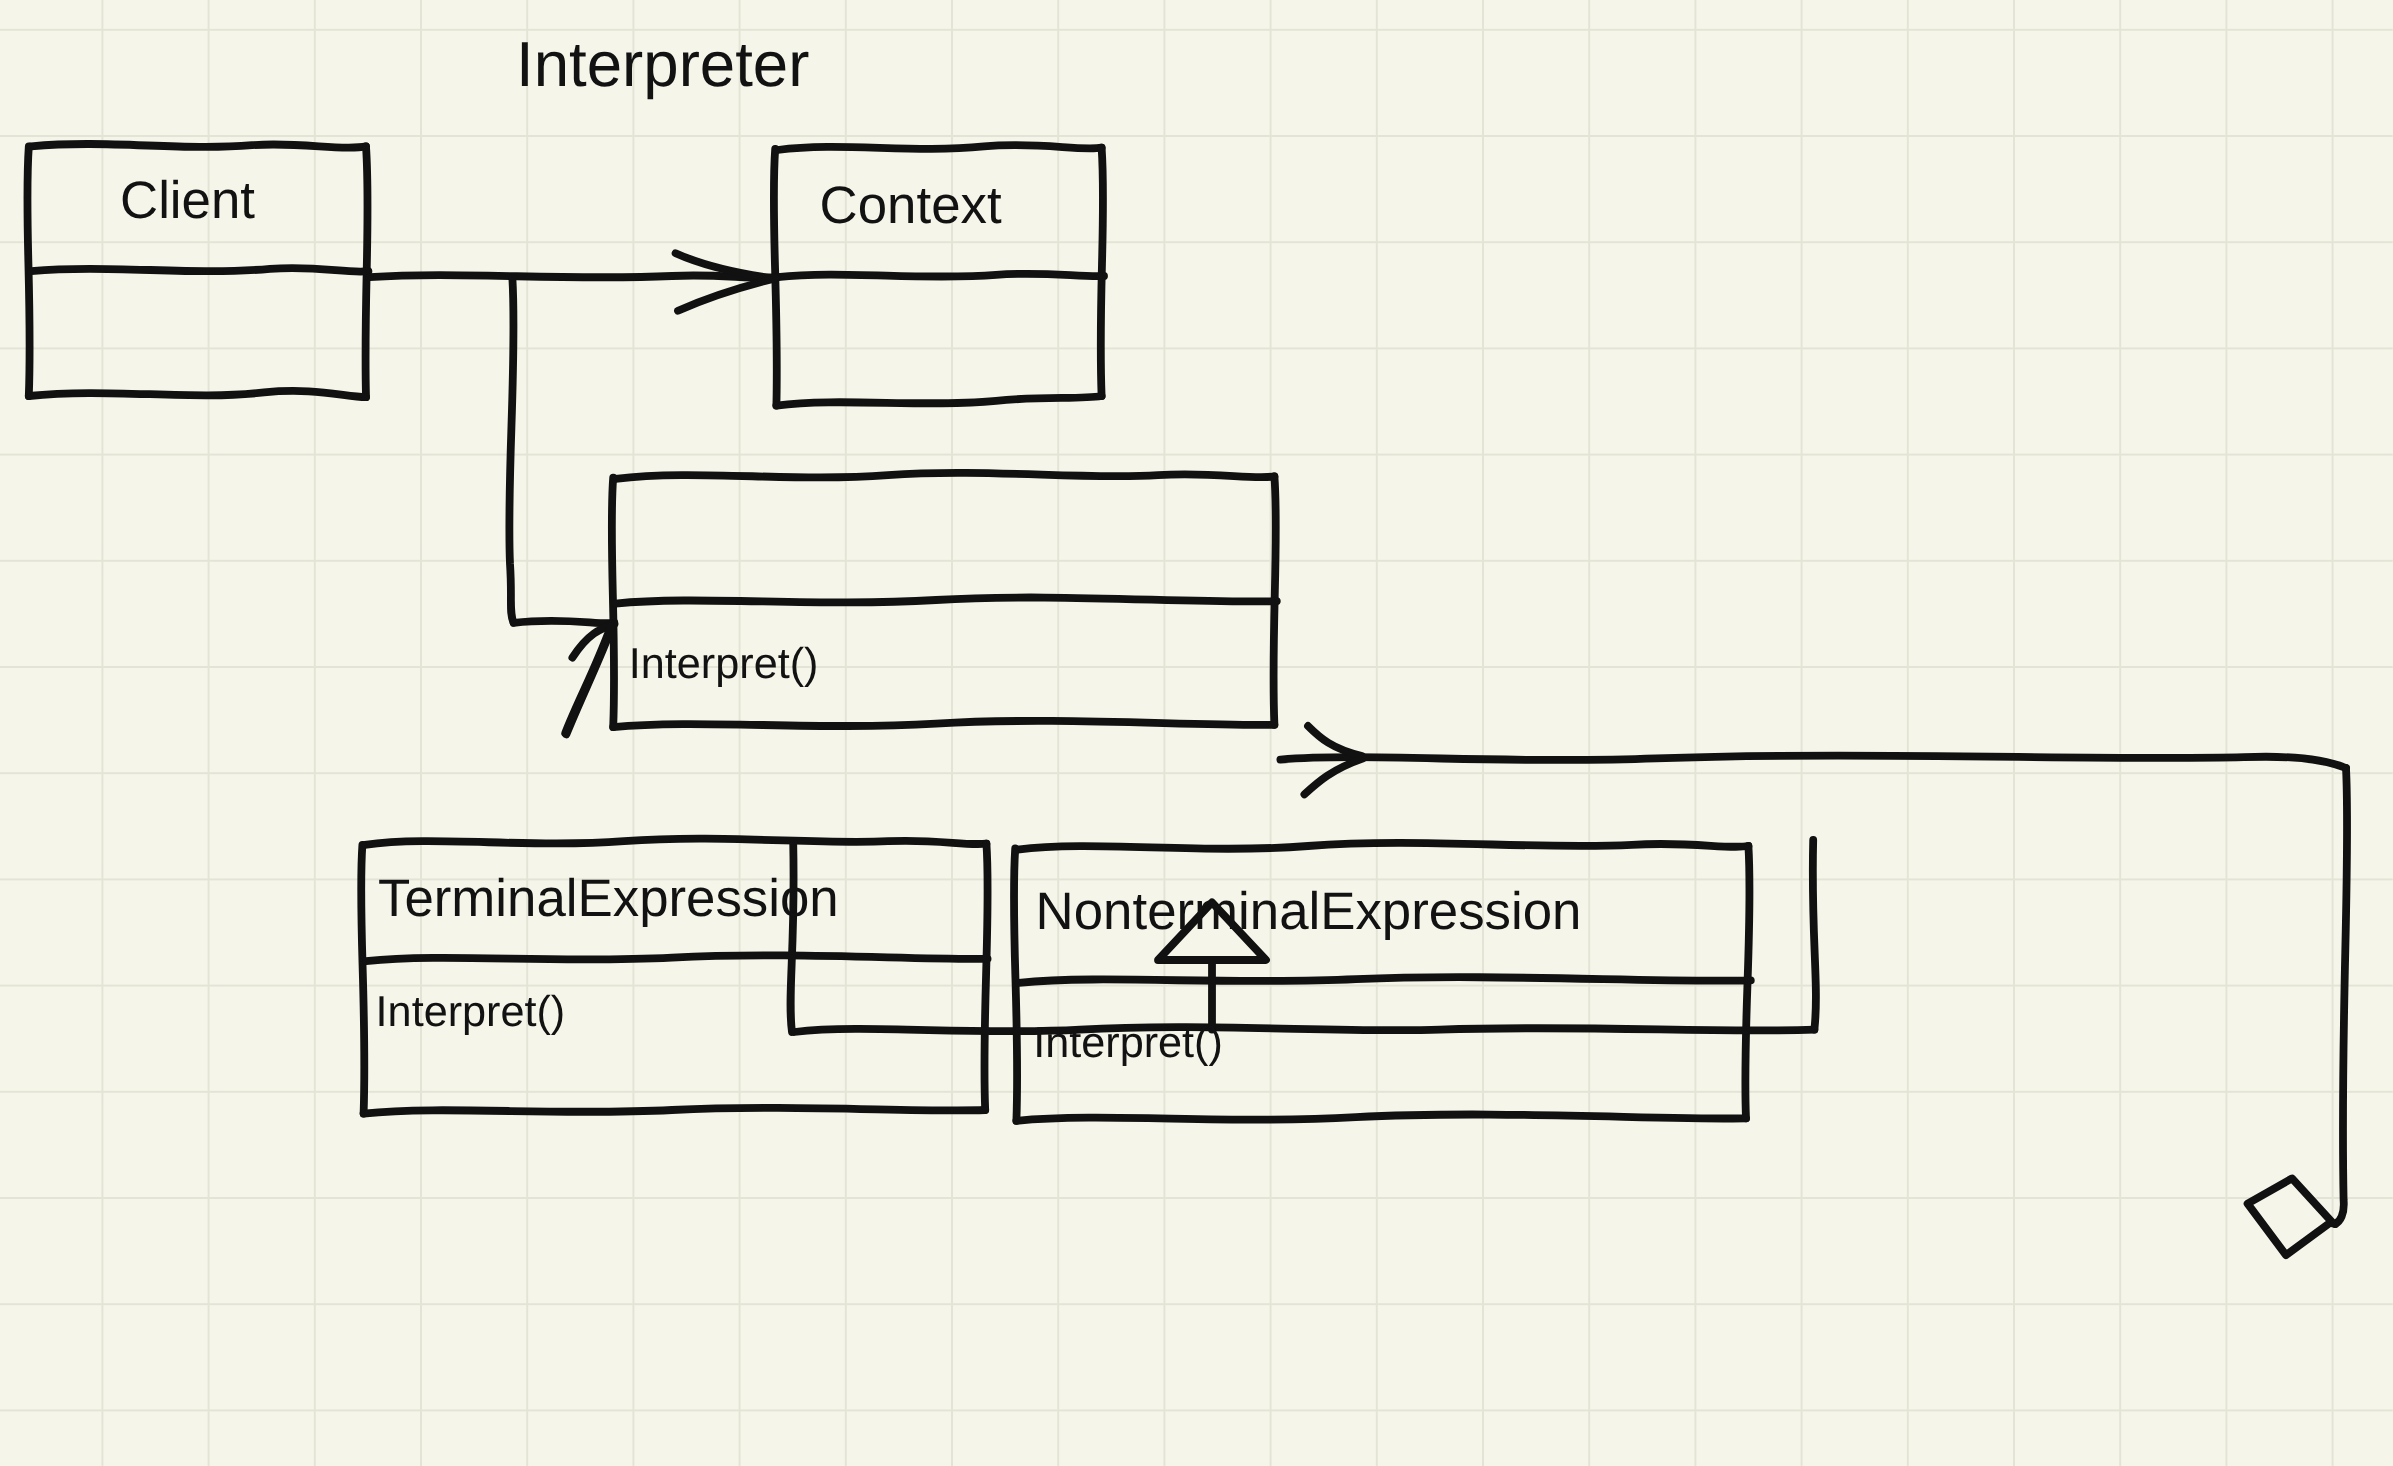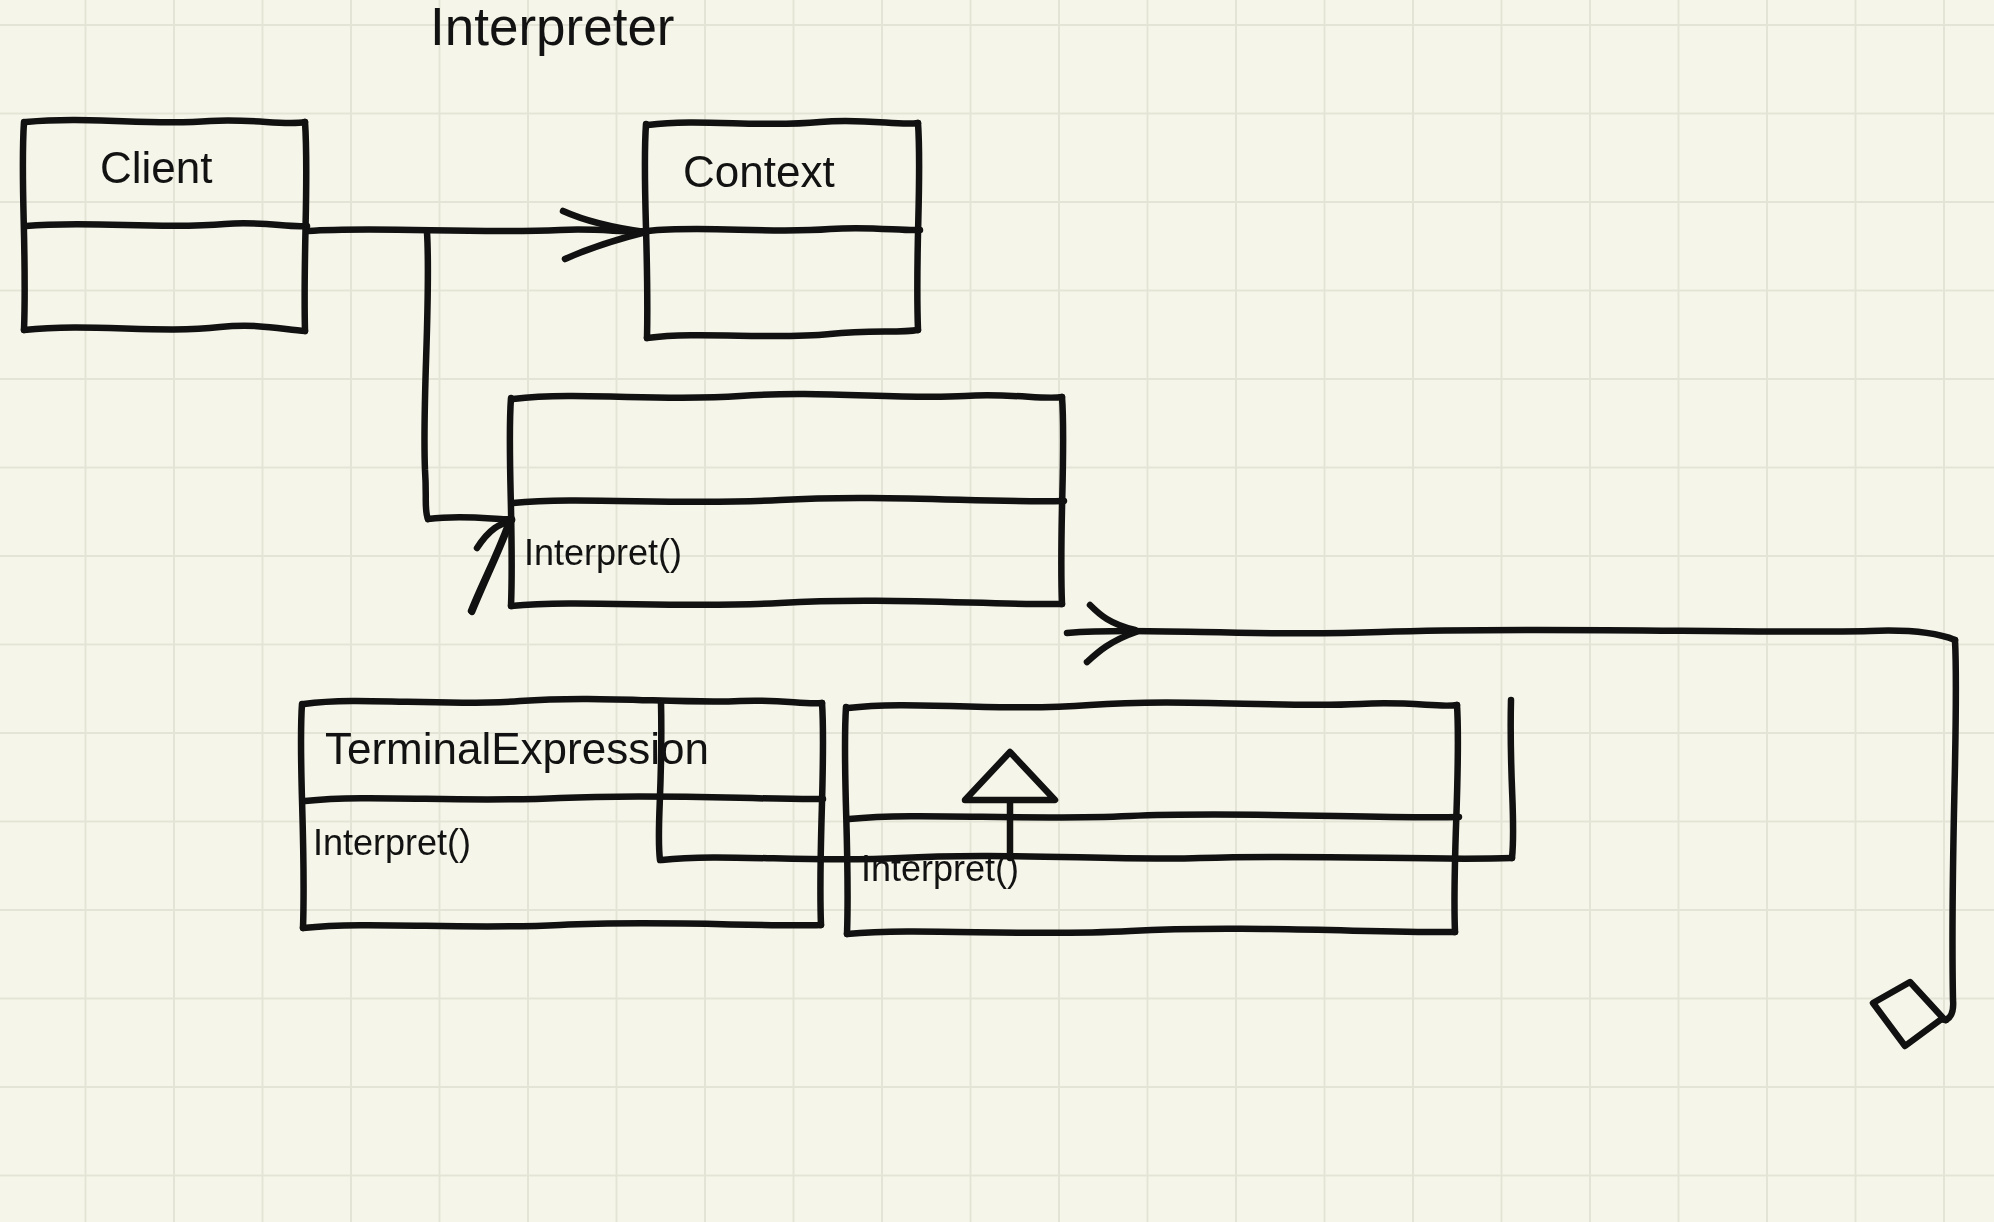--- a/index.html
+++ b/index.html
@@ -117,26 +117,27 @@
       <path d="M1067,633 C1140,627 1250,637 1380,632 C1550,626 1750,634 1870,631 C1920,629 1945,636 1955,640"></path>
       <path d="M1955,640 C1959,720 1950,850 1953,1000 C1954,1012 1950,1018 1946,1020"></path>
       <path d="M1946,1020 C1930,1016 1910,1022 1895,1018"></path>
       <path d="M1090,605 C1100,615 1110,624 1135,630"></path>
       <path d="M1087,662 C1098,652 1110,641 1136,632"></path>
       <polygon class="hollow" points="1873,1003 1910,982 1943,1018 1905,1046"></polygon>
     </g>
 
   </svg>
 
-  <div class="label diagram-title" style="left:430px;top:0;">Interpreter</div>
+  <div class="label diagram-title" style="left:430px;top:28px;">Interpreter</div>
 
   <div class="label class-title" style="left:100px;top:146px;">Client</div>
 
   <div class="label class-title" style="left:683px;top:150px;text-align:center;">Context</div>
 
   <div class="label class-op" style="left:524px;top:535px;">Interpret()</div>
 
-  <div class="label class-title" style="left:325px;top:727px;">TerminalExpression</div>
+  <div class="label class-title" style="left:315px;top:727px;">TerminalExpression</div>
   <div class="label class-op" style="left:313px;top:825px;">Interpret()</div>
 
+  <div class="label class-title" style="left:863px;top:738px;">NonterminalExpression</div>
   <div class="label class-op" style="left:861px;top:851px;">Interpret()</div>
 
 </div>
 
 </body></html>

